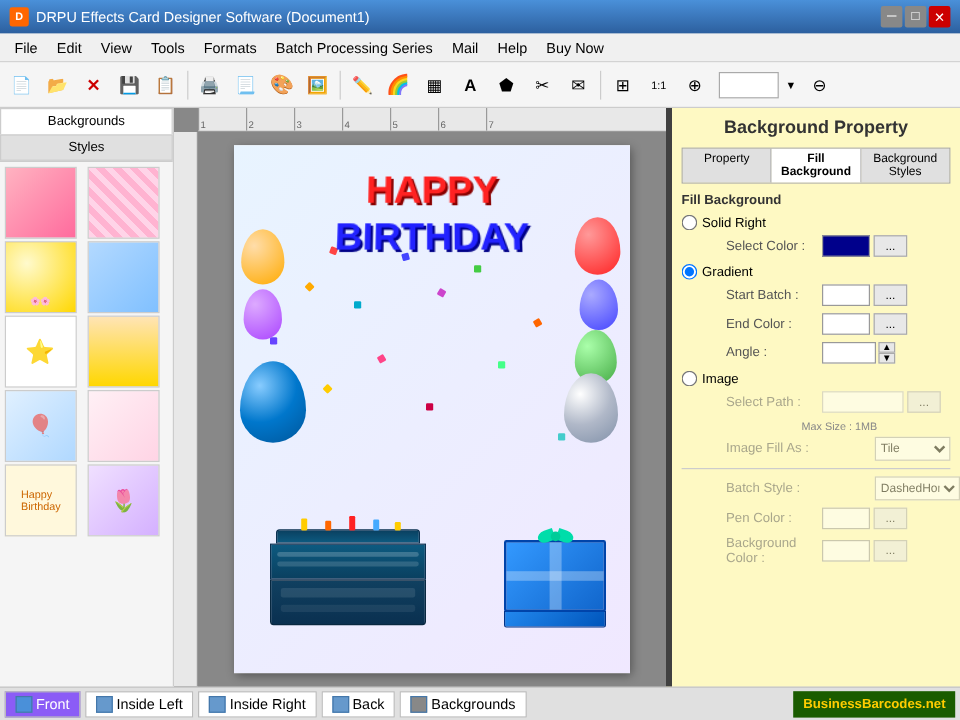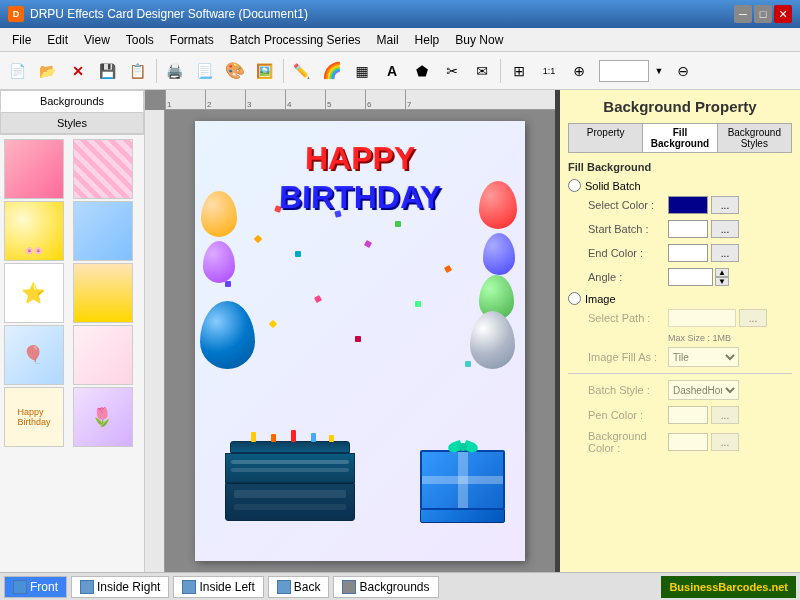--- a/index.html
+++ b/index.html
@@ -238,20 +238,21 @@
       display: flex;
       align-items: center;
       margin-bottom: 6px;
       padding-left: 20px;
     }
     .field-label {
       width: 80px;
       font-size: 11px;
       color: #555;
       flex-shrink: 0;
+      margin-left: 17px;
     }
     .color-box {
       width: 40px;
       height: 18px;
       border: 1px solid #999;
       cursor: pointer;
     }
     .color-box.dark-blue { background: #00008b; }
     .color-box.white { background: white; }
     .browse-btn {
@@ -303,20 +304,21 @@
       justify-content: center;
       line-height: 1;
     }
 
     .select-field {
       height: 20px;
       border: 1px solid #aaa;
       background: white;
       font-size: 10px;
       width: 71px;
+      margin-left: 44px;
     }
 
     .maxsize-text {
       font-size: 9px;
       color: #888;
       padding-left: 100px;
       margin-bottom: 4px;
     }
 
     .disabled-row {
@@ -337,21 +339,21 @@
       display: flex;
       align-items: center;
       gap: 3px;
       padding: 2px 8px;
       border: 1px solid #bbb;
       background: white;
       cursor: pointer;
       font-size: 11px;
       height: 22px;
     }
-    .page-tab.active { background: #3b82f6; color: white; }
+    .page-tab.active { background: #8b5cf6; color: white; }
     .page-tab-icon {
       width: 14px;
       height: 14px;
       background: #6699cc;
       border: 1px solid #4477aa;
       display: inline-flex;
       align-items: center;
       justify-content: center;
     }
     .bottom-right {
@@ -562,28 +564,32 @@
     <div class="prop-tabs">
       <div class="prop-tab">Property</div>
       <div class="prop-tab active">Fill Background</div>
       <div class="prop-tab">Background Styles</div>
     </div>
 
     <div class="fill-bg-label">Fill Background</div>
 
     <div class="radio-row">
       <input type="radio" name="fill_type" id="solid_color" style="">
-      <label for="solid_color">Solid Batch</label>
+      <label for="solid_color">Solid Right</label>
     </div>
     <div class="field-row">
       <span class="field-label">Select Color :</span>
       <div class="color-box dark-blue"></div>
       <button class="browse-btn">...</button>
     </div>
 
+    <div class="radio-row">
+      <input type="radio" name="fill_type" id="gradient" checked="" style="">
+      <label for="gradient">Gradient</label>
+    </div>
     <div class="field-row">
       <span class="field-label">Start Batch :</span>
       <div class="color-box white"></div>
       <button class="browse-btn">...</button>
     </div>
     <div class="field-row">
       <span class="field-label">End Color :</span>
       <div class="color-box white"></div>
       <button class="browse-btn">...</button>
     </div>
@@ -639,25 +645,25 @@
 
 </div>
 
 <div class="bottom-bar">
   <div class="page-tab active">
     <div class="page-tab-icon" style="background:#4a90d9;"></div>
     <span>Front</span>
   </div>
   <div class="page-tab">
     <div class="page-tab-icon"></div>
-    <span>Inside Right</span>
+    <span>Inside Left</span>
   </div>
   <div class="page-tab">
     <div class="page-tab-icon"></div>
-    <span>Inside Left</span>
+    <span>Inside Right</span>
   </div>
   <div class="page-tab">
     <div class="page-tab-icon"></div>
     <span>Back</span>
   </div>
   <div class="page-tab">
     <div class="page-tab-icon" style="background:#888;"></div>
     <span>Backgrounds</span>
   </div>
   <div class="bottom-right">BusinessBarcodes.net</div>

